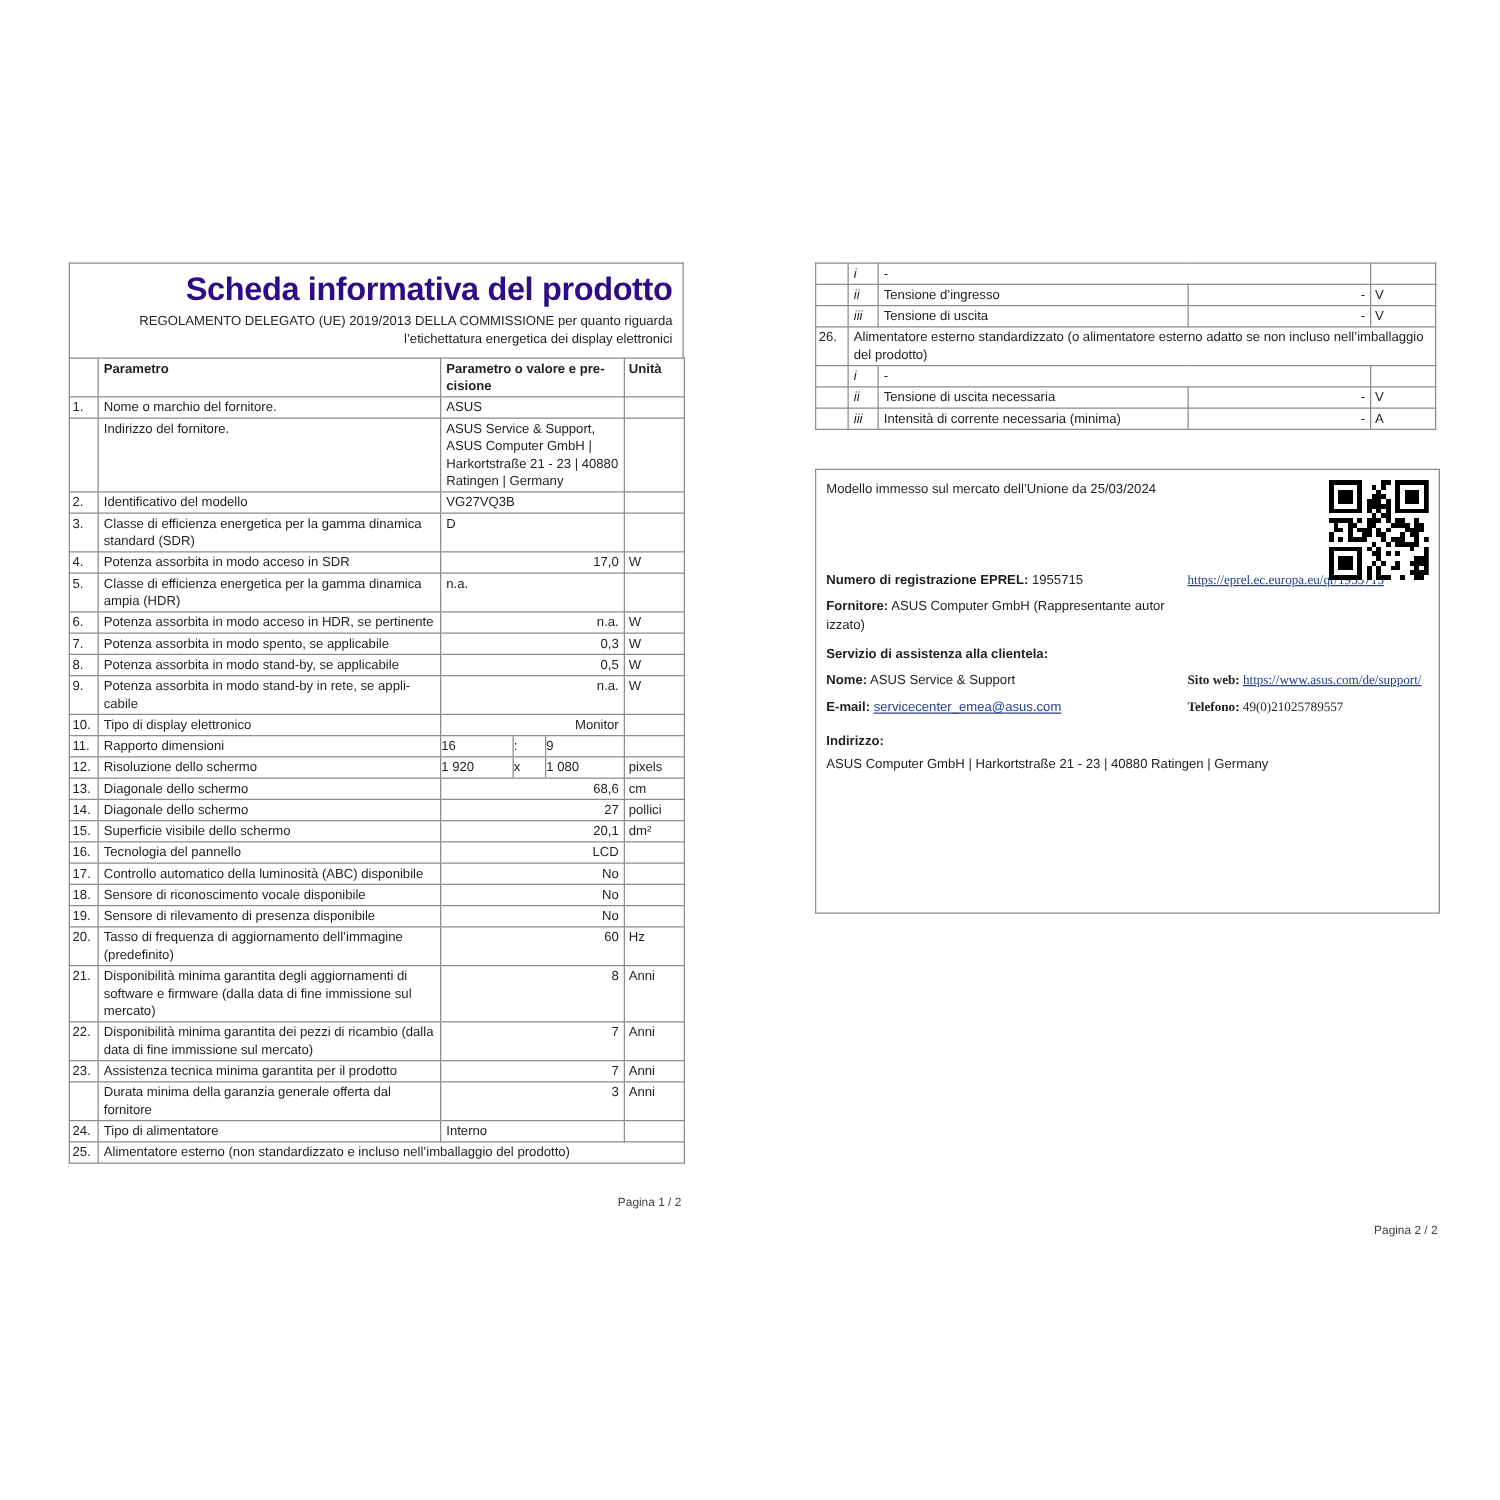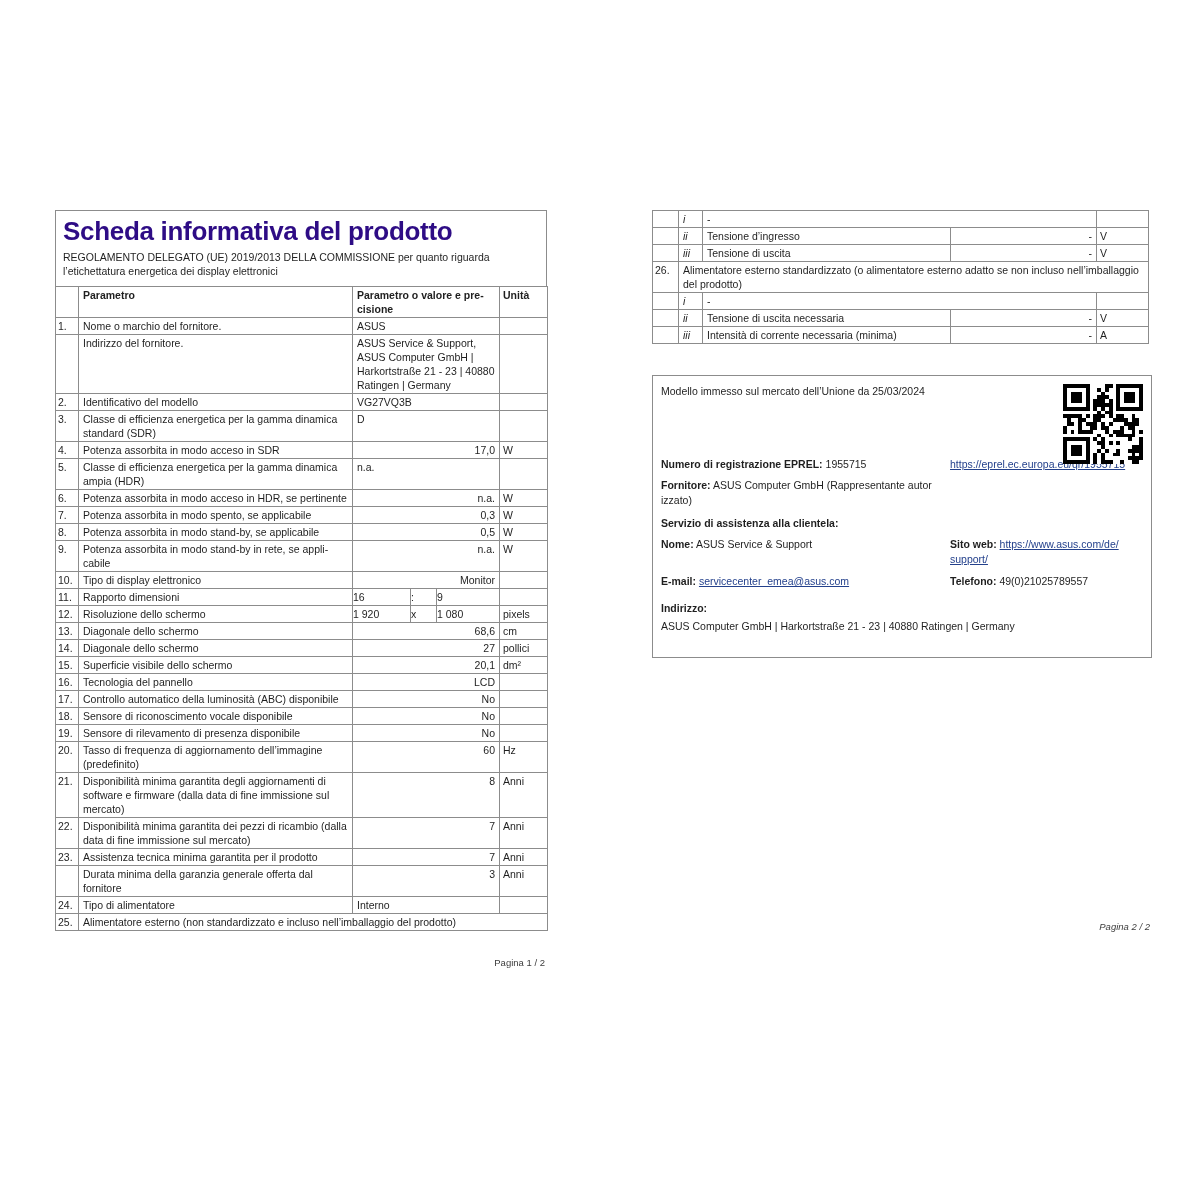--- a/index.html
+++ b/index.html
@@ -3,55 +3,55 @@
 <meta charset="utf-8">
 <style>
   :root{
     --title:#2e0c85; --link:#24418c; --border:#8c8c8c; --text:#1f1f1f;
   }
   html,body{margin:0;padding:0;}
   body{width:1200px;height:1200px;background:#ffffff;position:relative;overflow:hidden;
        font-family:"Liberation Sans",sans-serif;color:var(--text);}
   
   #page1{position:absolute;left:55px;top:210px;width:492px;box-sizing:border-box;}
-  .titleblock{border:1px solid var(--border);border-bottom:none;padding:6px 8px 8px 7px;box-sizing:border-box;}
+  .titleblock{border:1px solid var(--border);border-bottom:none;padding:6px 8px 8px 7px;box-sizing:border-box;text-align:right;}
   .doc-title{margin:0;font-size:26px;line-height:28px;font-weight:bold;color:var(--title);letter-spacing:-0.3px;}
   .subtitle{font-size:10.5px;line-height:14px;margin-top:5px;}
   table{border-collapse:collapse;width:100%;table-layout:fixed;font-size:10.5px;}
   td{border:1px solid var(--border);padding:1px 4px;vertical-align:top;line-height:14px;
      text-align:left;word-wrap:break-word;hyphens:manual;}
   td.hd{font-weight:bold;}
   td.num{padding-left:2px;padding-right:1px;}
   td.vr{text-align:right;}
   td.p0{padding:0;}
   td.unit{padding-left:3px;padding-right:1px;}
   .subwrap{display:flex;}
   .sc{flex:0 0 57px;text-align:left;padding:1px 0;line-height:14px;}
   .sc.m{flex:0 0 25px;border-left:1px solid var(--border);border-right:1px solid var(--border);}
   .sc.e{flex:1 1 auto;}
   
   #page2-table{position:absolute;left:652px;top:210px;width:496px;}
   td.sub{font-style:italic;padding-left:4px;}
-  #eprel-box{position:absolute;left:652px;top:375px;width:500px;height:283px;box-sizing:border-box;
+  #eprel-box{position:absolute;left:652px;top:375px;width:500px;height:356px;box-sizing:border-box;
              border:1px solid var(--border);padding:8px 8px 6px 8px;font-size:10.5px;line-height:15px;}
   .erow{display:flex;}
   .lcol{flex:0 0 289px;padding-right:8px;box-sizing:border-box;word-wrap:break-word;}
-  .rcol{flex:1 1 auto;word-wrap:break-word;}
+  .rcol{flex:1 1 auto;word-wrap:break-word;font-family:Liberation Serif, serif;}
   .b{font-weight:bold;}
   a.lnk{color:var(--link);text-decoration:underline;cursor:pointer;}
   .mb-lg{margin-bottom:58px;}
   .mb-a{margin-bottom:6px;}
   .mb-b{margin-bottom:8px;}
   .mb-c{margin-bottom:7px;}
   .mb-d{margin-bottom:12px;}
   .mb-e{margin-bottom:3px;}
   .qr{position:absolute;top:8px;right:8px;width:80px;height:80px;}
   .footer{position:absolute;font-size:9.5px;color:#3d3d3d;text-align:right;}
   #footer1{left:55px;top:957px;width:490px;}
-  #footer2{left:652px;top:921px;width:498px;font-style:italic;}
+  #footer2{left:652px;top:979px;width:498px;}
 </style>
 </head>
 <body>
 
 <div id="page1">
   <div class="titleblock">
     <h1 class="doc-title">Scheda informativa del prodotto</h1>
     <div class="subtitle">REGOLAMENTO DELEGATO (UE) 2019/2013 DELLA COMMISSIONE per quanto riguarda l’etichettatura energetica dei display elettronici</div>
   </div>
   <table>

